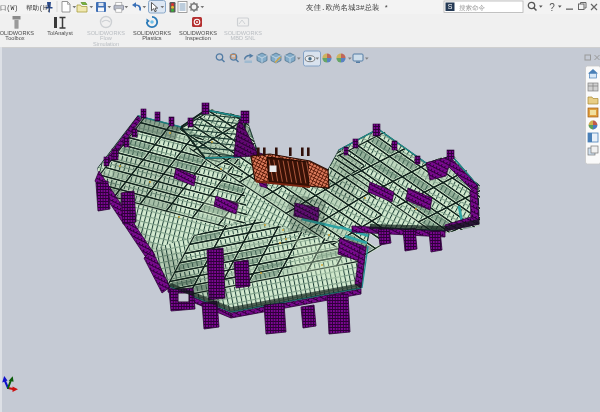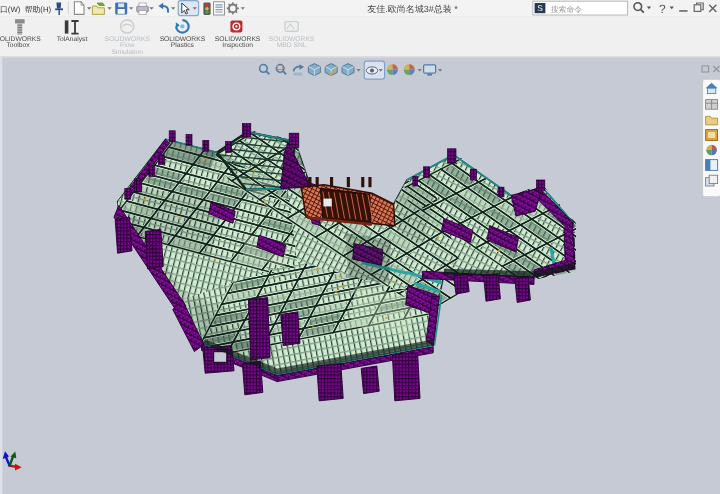--- a/index.html
+++ b/index.html
@@ -1,15 +1,15 @@
 <!DOCTYPE html>
 <html><head><meta charset="utf-8"><style>
 html,body{margin:0;padding:0;width:600px;height:412px;overflow:hidden;
 font-family:"Liberation Sans",sans-serif;}
-.abs{position:absolute;z-index:3;}
+.abs{position:absolute;z-index:3;font-family:Liberation Mono, monospace;}
 svg.bg{position:absolute;z-index:1;}
 </style></head>
 <body>
 <div style="position:absolute;z-index:0;left:0;top:0;width:600px;height:412px;background:#c5cad4;"></div>
 <div style="position:absolute;z-index:0;left:0;top:0;width:600px;height:13.5px;background:#f3f3f3;"></div>
 <div style="position:absolute;z-index:0;left:0;top:13.5px;width:600px;height:33px;background:#f0f0f0;border-bottom:1px solid #cfcfcf;"></div>
 <div style="position:absolute;z-index:0;left:0;top:47px;width:2px;height:365px;background:#dde0e6;"></div>
 <div class="abs" style="left:0px;top:3.5px;font-size:6.5px;color:#333;">口(W)&nbsp; 帮助(H)</div>
 <div class="abs" style="left:306px;top:3px;font-size:7.5px;color:#444;">友佳.欧尚名城3#总装 *</div>
 <div class="abs" style="left:459px;top:3.5px;font-size:6.5px;color:#999;">搜索命令</div>

